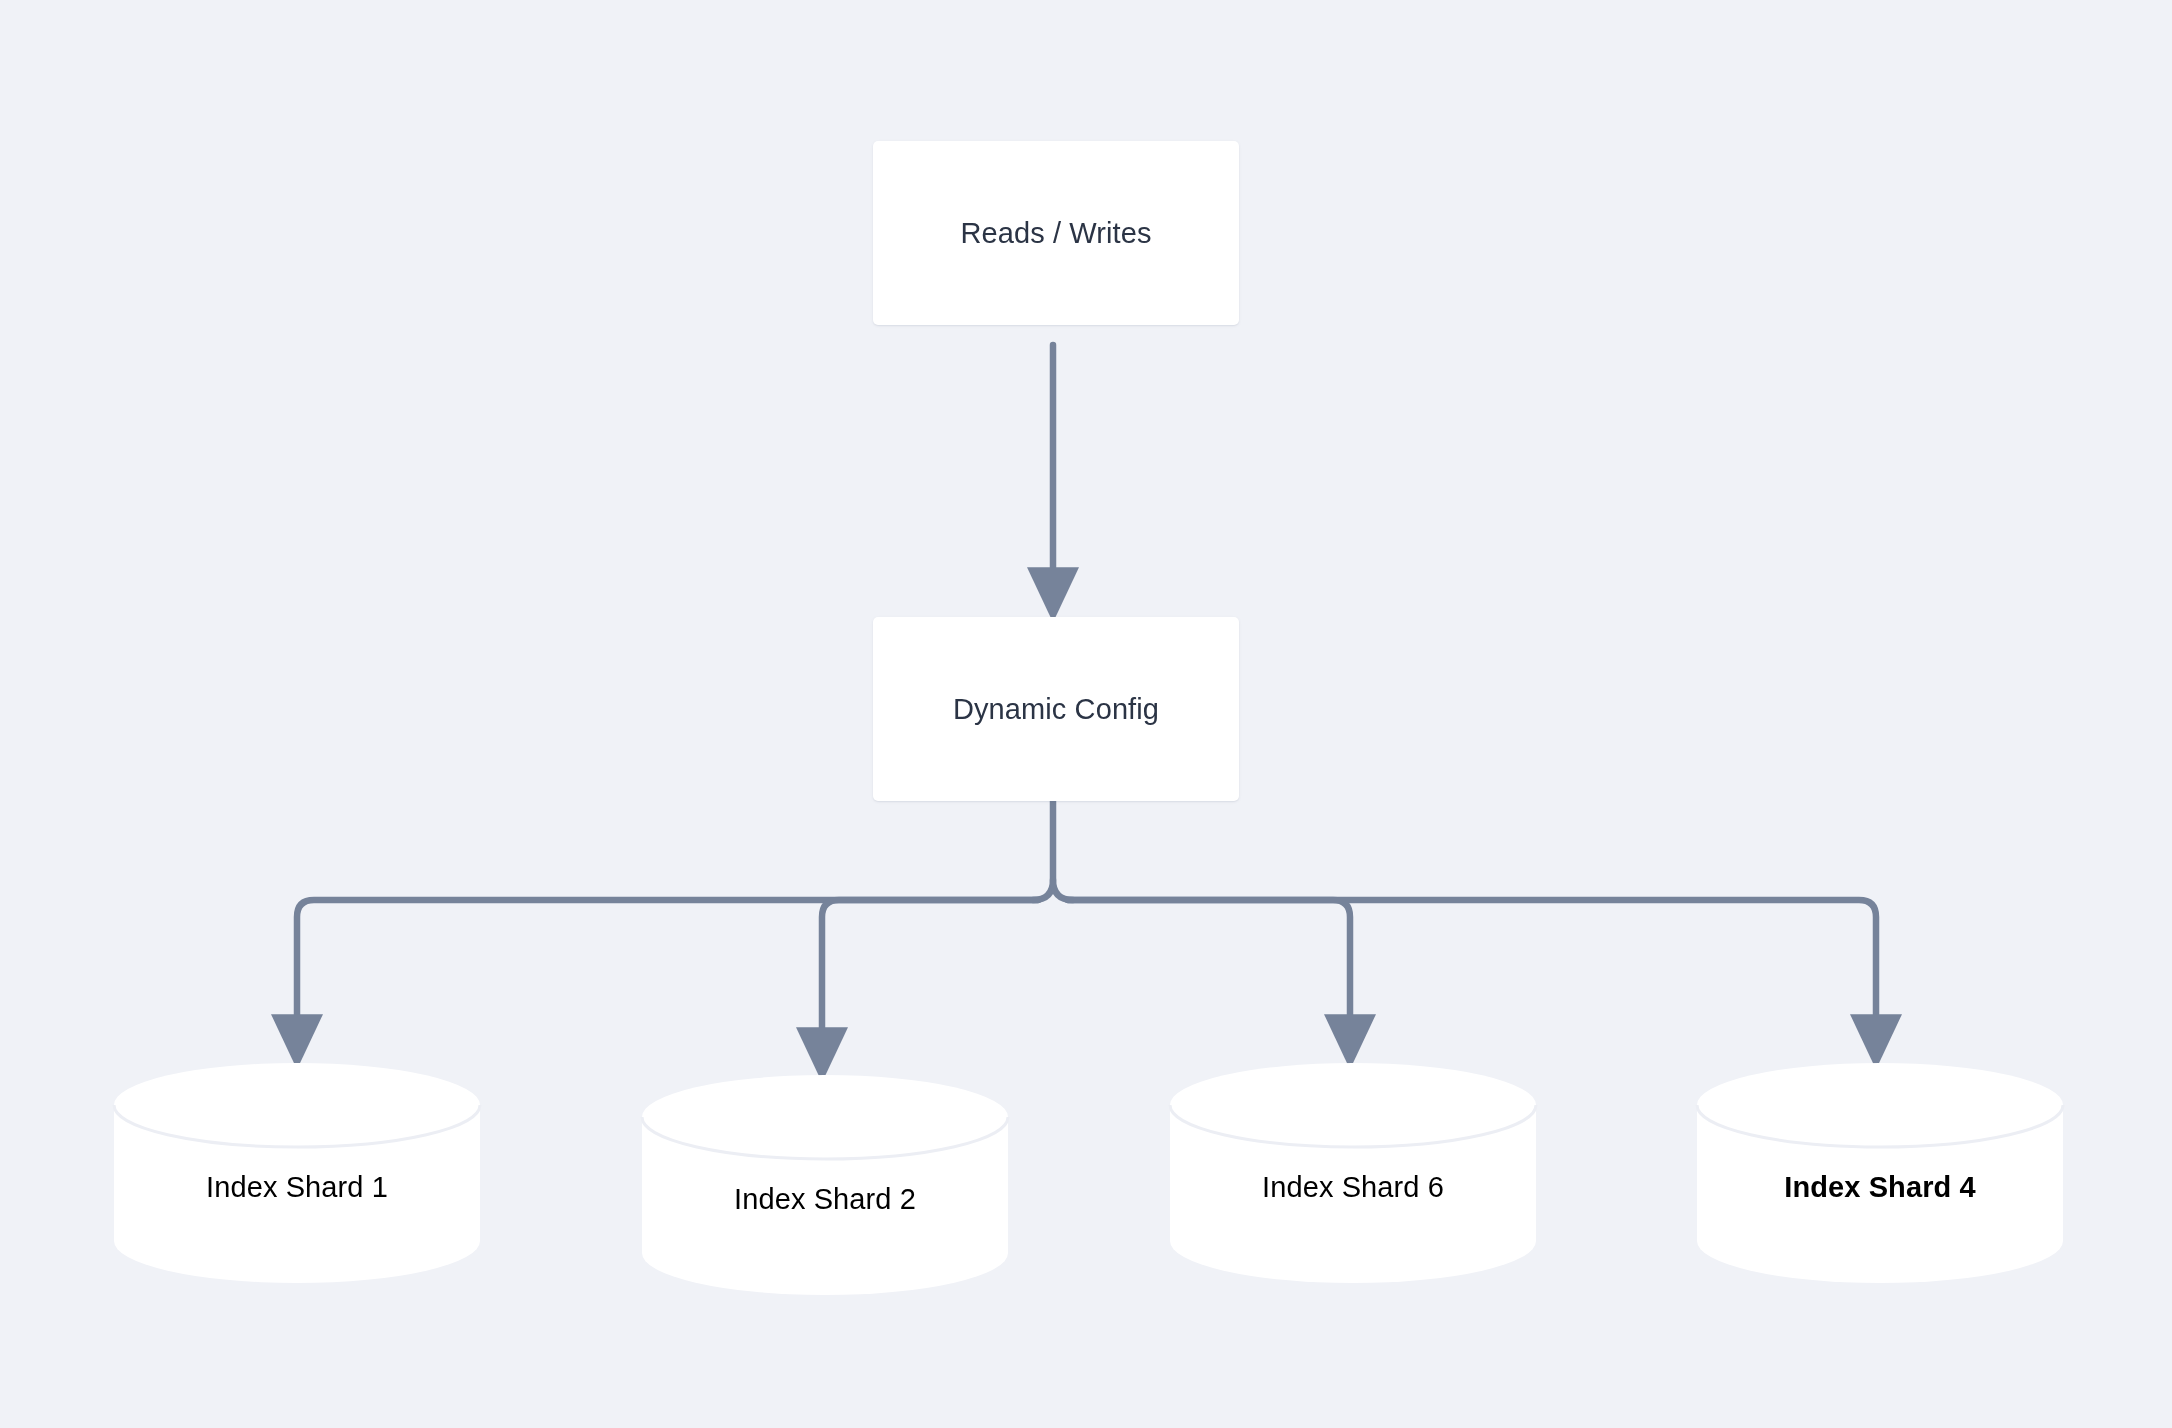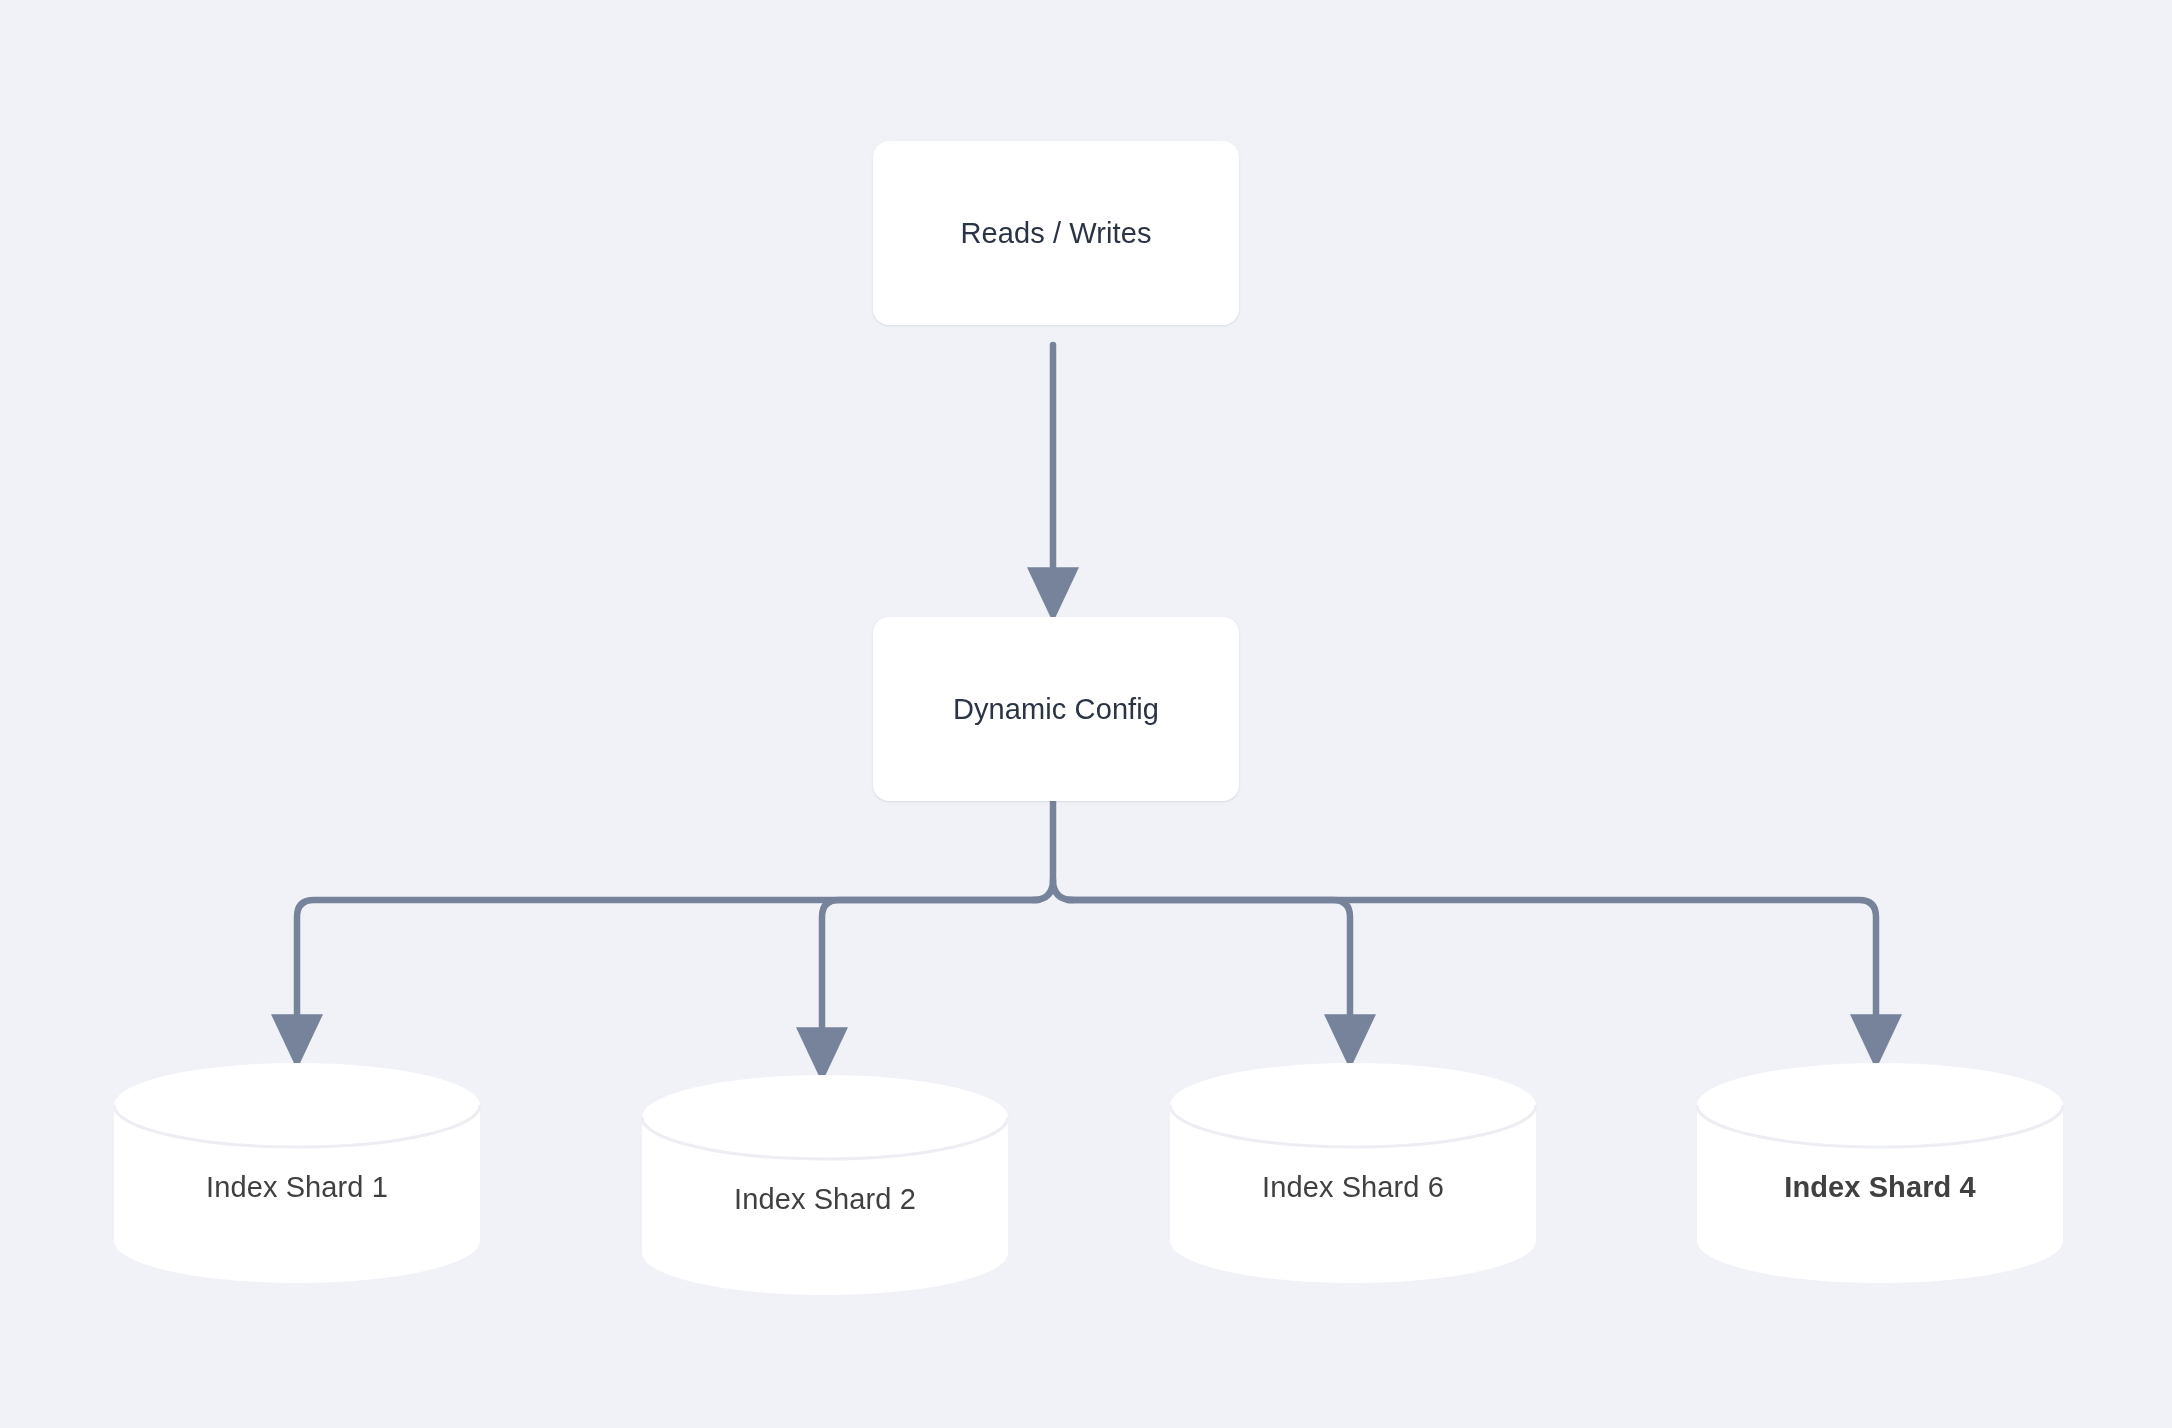--- a/index.html
+++ b/index.html
@@ -21,21 +21,21 @@
     position: absolute;
     left: 0;
     top: 0;
     width: 2172px;
     height: 1428px;
     pointer-events: none;
   }
   .node-box {
     position: absolute;
     background: #ffffff;
-    border-radius: 16px;
+    border-radius: 5px;
     box-shadow: 0 1px 3px rgba(90,100,125,0.10), 0 1px 1px rgba(90,100,125,0.06);
     display: flex;
     align-items: center;
     justify-content: center;
   }
   .node-box .node-label {
     font-size: 29px;
     color: #2b3445;
     letter-spacing: 0.1px;
     line-height: 1.2;
@@ -48,21 +48,21 @@
     position: absolute;
     left: 0;
     top: 0;
   }
   .cyl-label {
     position: absolute;
     left: 0;
     width: 100%;
     text-align: center;
     font-size: 29px;
-    color: #404040;
+    color: #000000;
     letter-spacing: 0.1px;
     white-space: nowrap;
   }
 </style>
 </head>
 <body>
 
 <div id="canvas">
 
   <svg id="edges" viewBox="0 0 2172 1428" width="2172" height="1428" xmlns="http://www.w3.org/2000/svg">

